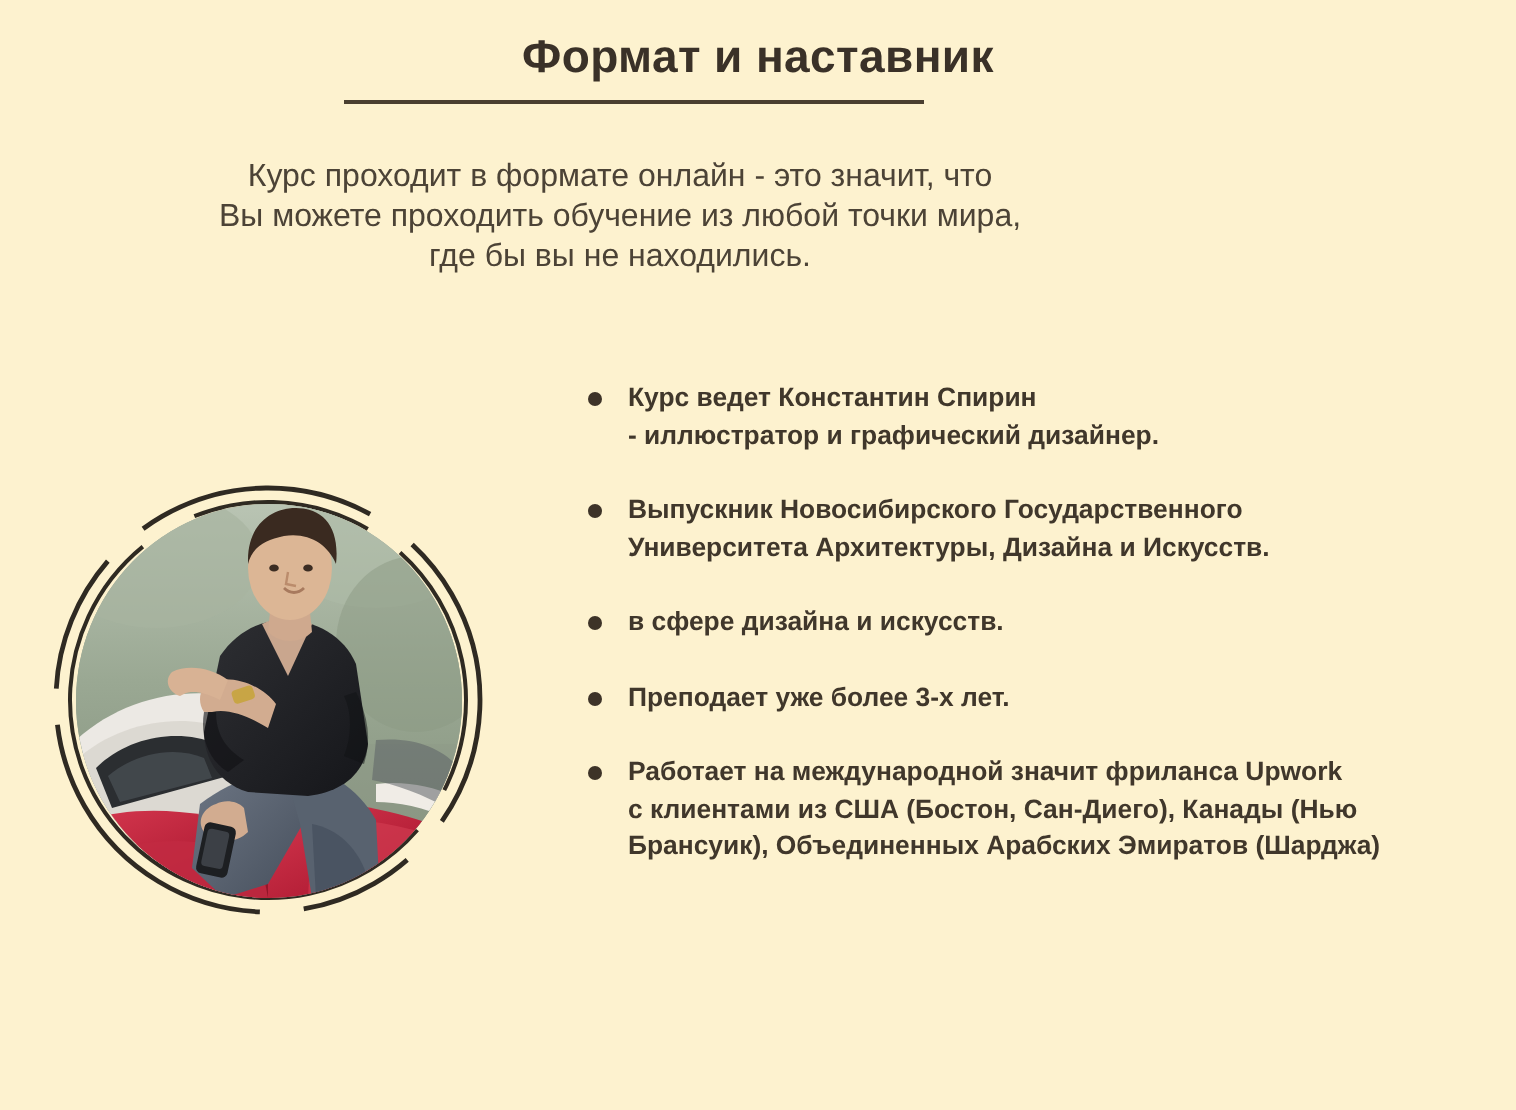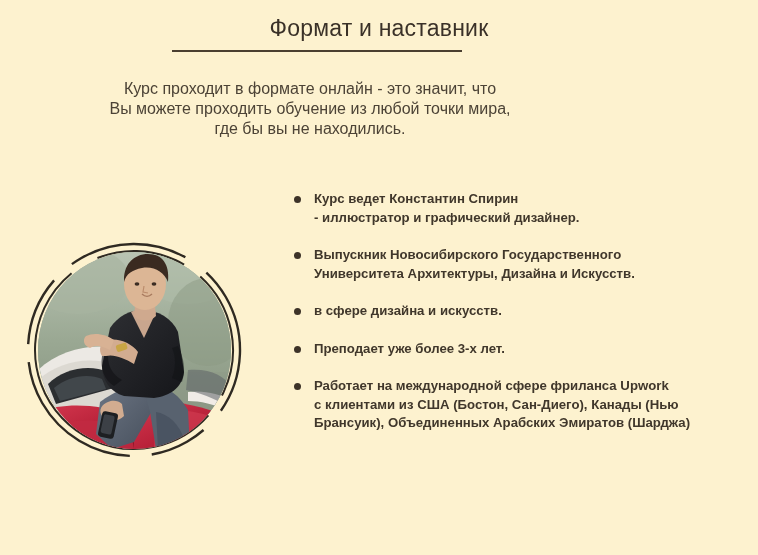--- a/index.html
+++ b/index.html
@@ -25,21 +25,21 @@
   
   .header {
     position: absolute;
     left: 0;
     top: 14px;
     width: 758px;
     text-align: center;
   }
   .header-title {
     font-size: 23px;
-    font-weight: normal;
+    font-weight: bold;
     letter-spacing: 0.2px;
     color: #3a3128;
     line-height: 28px;
     margin: 0;
     padding: 0;
   }
   .title-rule {
     position: absolute;
     left: 172px;
     top: 36px;
@@ -241,20 +241,20 @@
       <span class="bullet-line">в сфере дизайна и искусств.</span>
     </div>
 
     <div class="bullet-item">
       <span class="bullet-dot"></span>
       <span class="bullet-line">Преподает уже более 3-х лет.</span>
     </div>
 
     <div class="bullet-item">
       <span class="bullet-dot"></span>
-      <span class="bullet-line">Работает на международной сфере фриланса Upwork</span>
+      <span class="bullet-line">Работает на международной значит фриланса Upwork</span>
       <span class="bullet-line">с клиентами из США (Бостон, Сан-Диего), Канады (Нью</span>
       <span class="bullet-line">Брансуик), Объединенных Арабских Эмиратов (Шарджа)</span>
     </div>
 
 
   </div>
 </div>
 
 </body></html>

